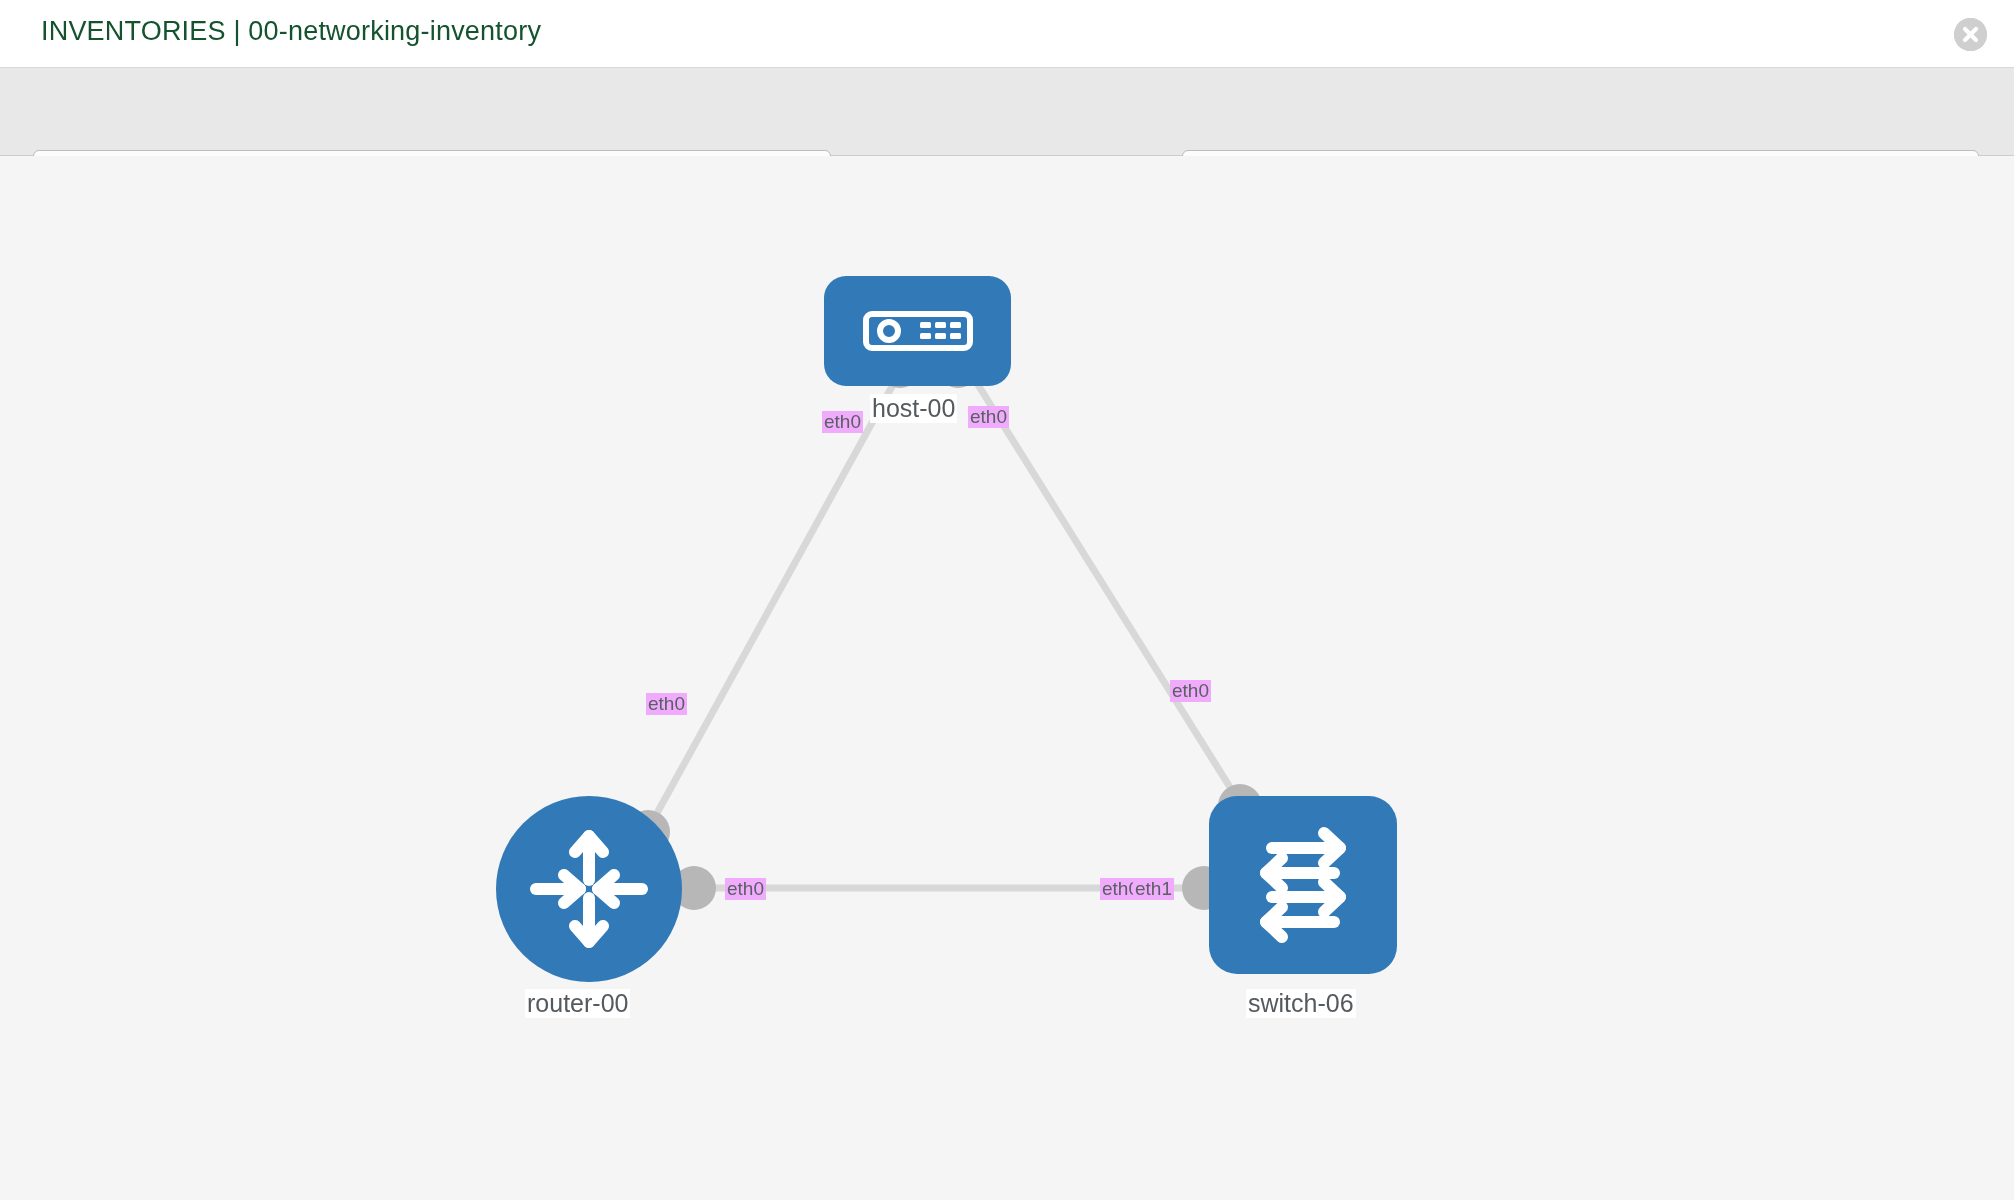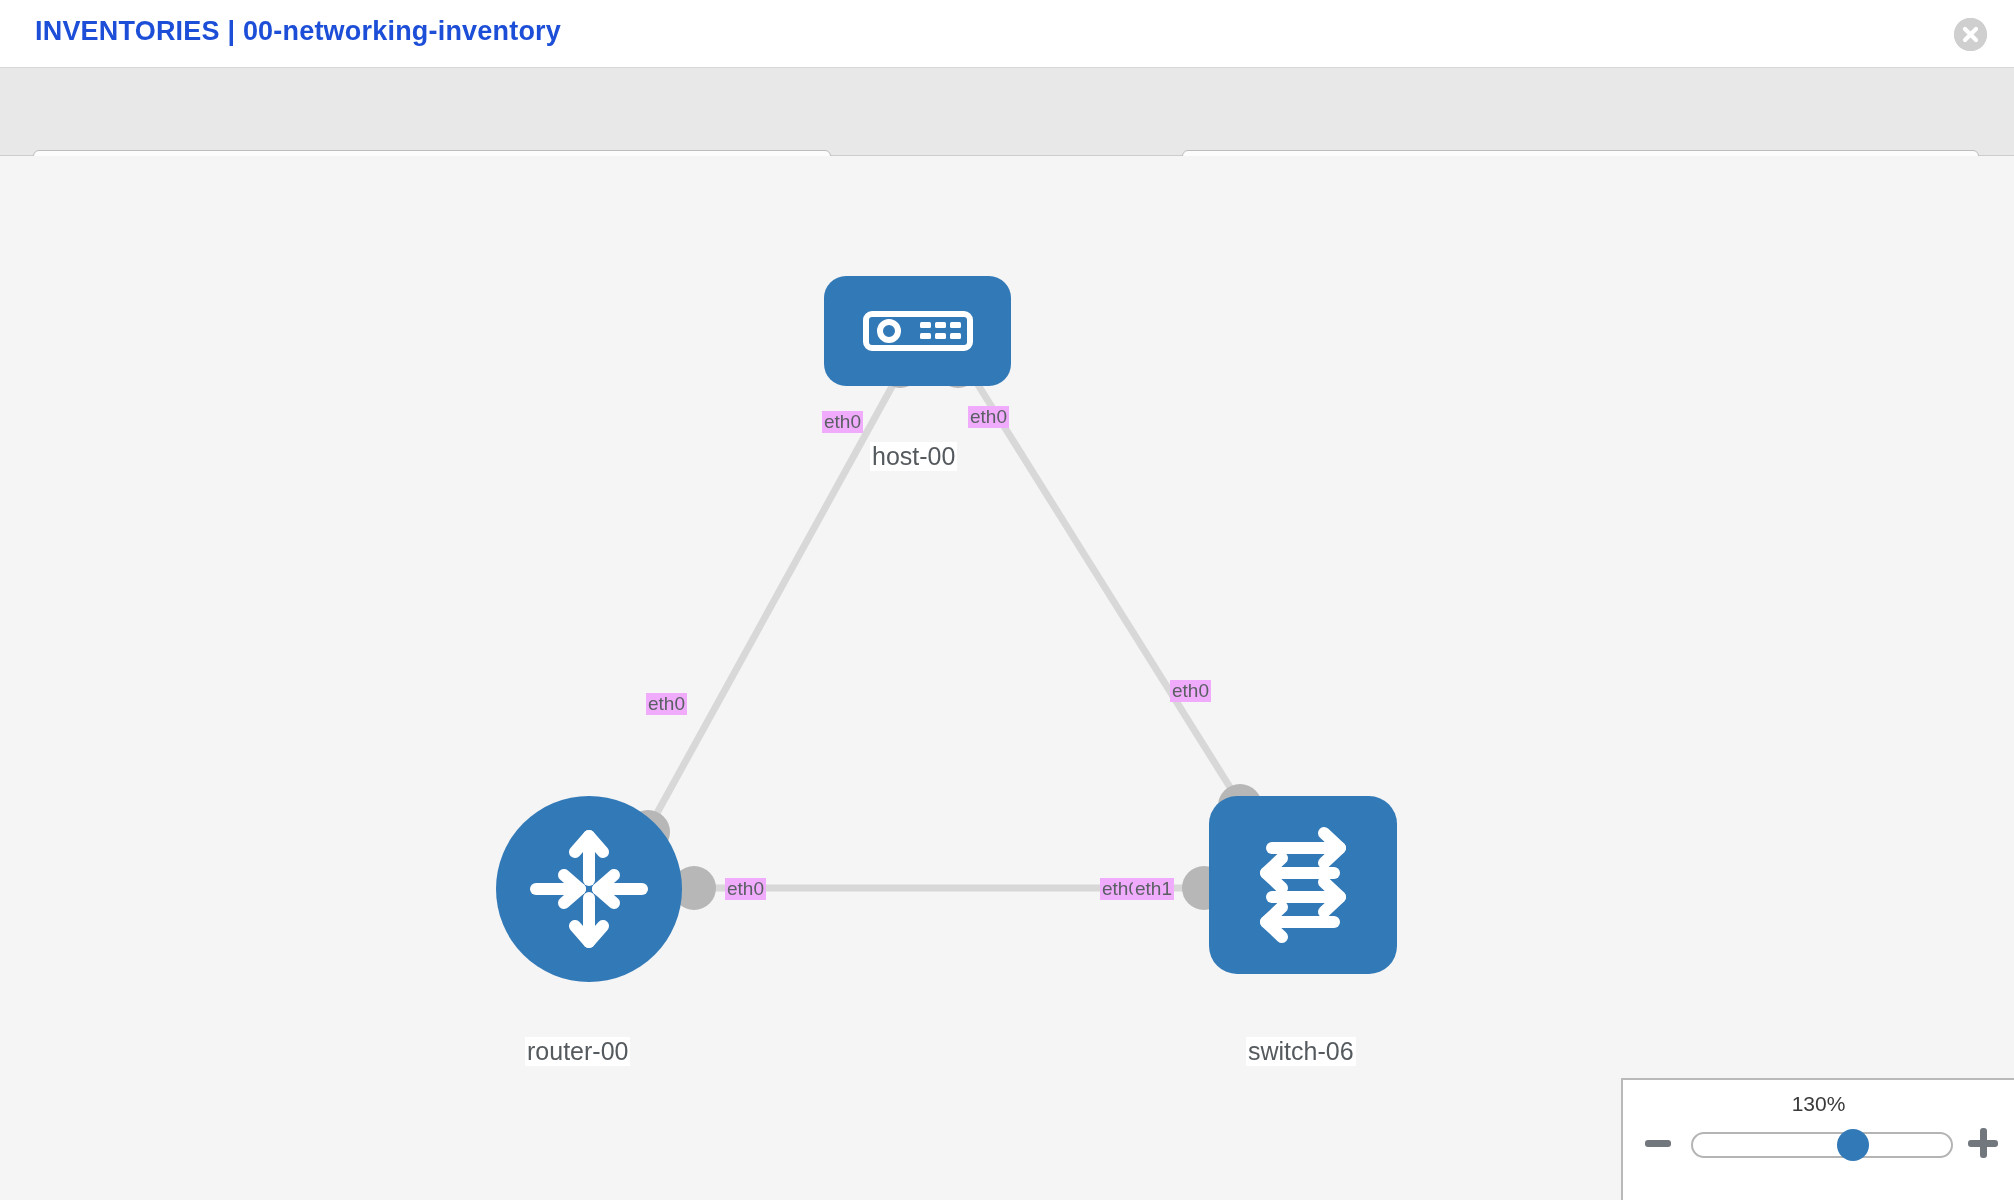--- a/index.html
+++ b/index.html
@@ -11,22 +11,22 @@
   }
   #app { position: relative; width: 2014px; height: 1200px; background: #ffffff; }
 
   
   .header {
     position: absolute; left: 0; top: 0; width: 2014px; height: 68px;
     background: #ffffff;
     border-bottom: 1px solid #d8d8d8;
   }
   .page-title {
-    position: absolute; left: 35px; top: 16px;
-    font-size: 27px; font-weight: bold; color: #1d4ed8;
+    position: absolute; left: 41px; top: 16px;
+    font-size: 27px; font-weight: normal; color: #14532d;
     letter-spacing: .2px; white-space: nowrap;
   }
   .close-btn {
     position: absolute; right: 27px; top: 18px;
     width: 33px; height: 33px; border-radius: 50%;
     background: #cfcfcf; cursor: pointer;
   }
   .close-btn svg { display: block; }
 
   
@@ -74,21 +74,20 @@
   .node-shape {
     position: absolute; background: #3279b7;
     display: flex; align-items: center; justify-content: center;
     cursor: pointer;
   }
   .node-label {
     position: absolute; white-space: nowrap;
     font-size: 25px; color: #555a5e;
     background: #ffffff;
     padding: 0 2px;
-    margin-top: 48px;
   }
   .link-label {
     position: absolute; white-space: nowrap;
     font-size: 19px; color: #5a5f63;
     background: #f0abfc;
     padding: 0 2px;
   }
 
   
   .zoom-panel {
@@ -259,24 +258,14 @@
 
     <div class="link-label" style="left:1170px; top:524px;">eth0</div>
 
     <div class="link-label" style="left:725px; top:722px;">eth0</div>
 
     <div class="link-label" style="left:1100px; top:722px;">eth0</div>
 
     <div class="link-label" style="left:1118px; top:722px;margin-left:15px;">eth1</div>
   </div>
 
-  <div class="zoom-panel">
-    <div class="zoom-value">130%</div>
-    <div class="zoom-row">
-      <div class="zoom-minus"></div>
-      <div class="zoom-track">
-        <div class="zoom-handle" id="zoom-handle" style="left: 143.82px;"></div>
-      </div>
-      <div class="zoom-plus"></div>
-    </div>
-  </div>
 
 </div>
 
 </body></html>

